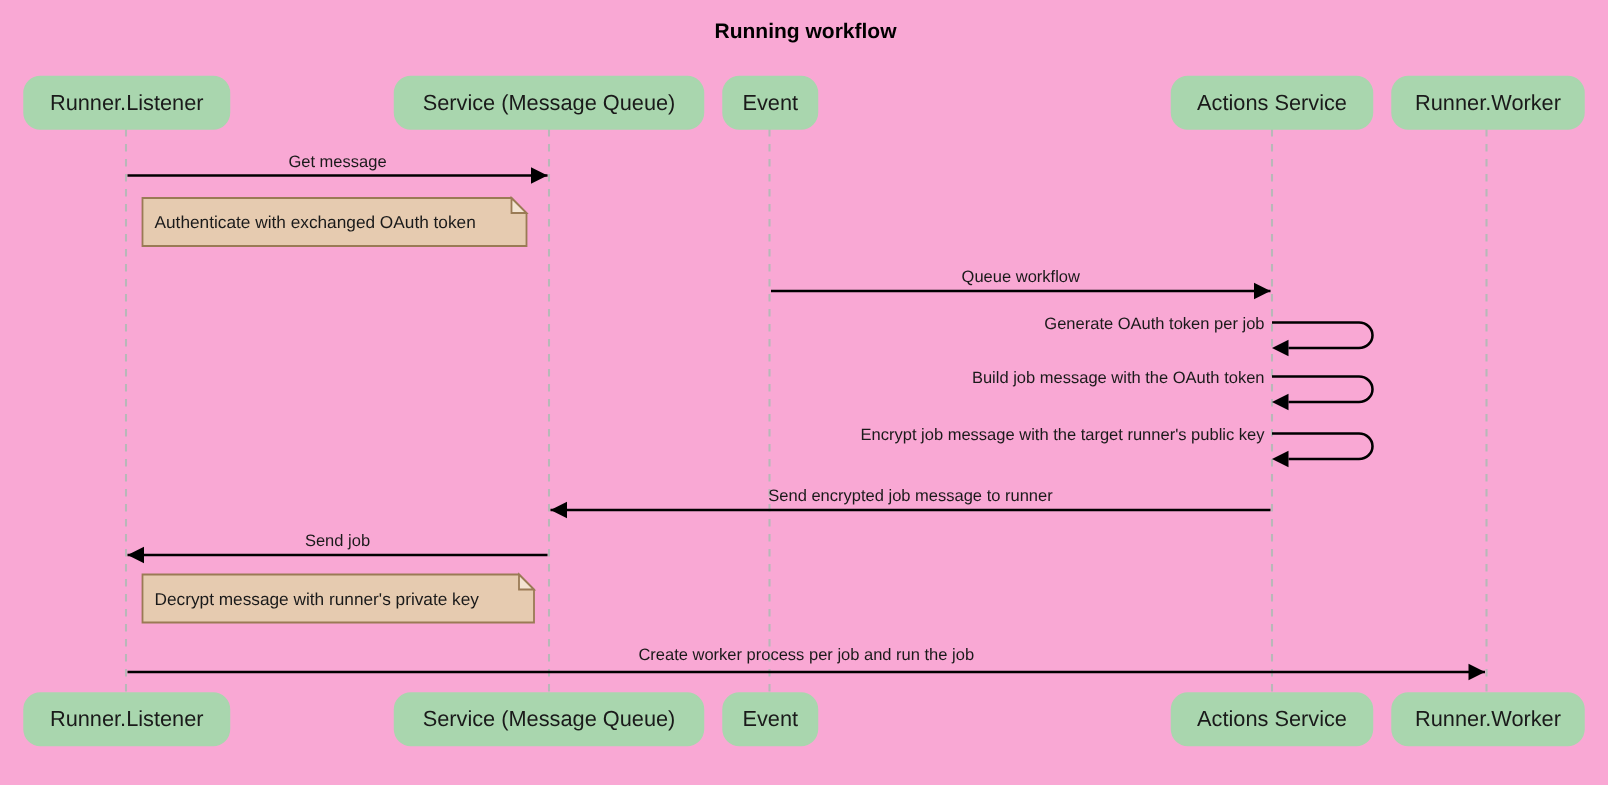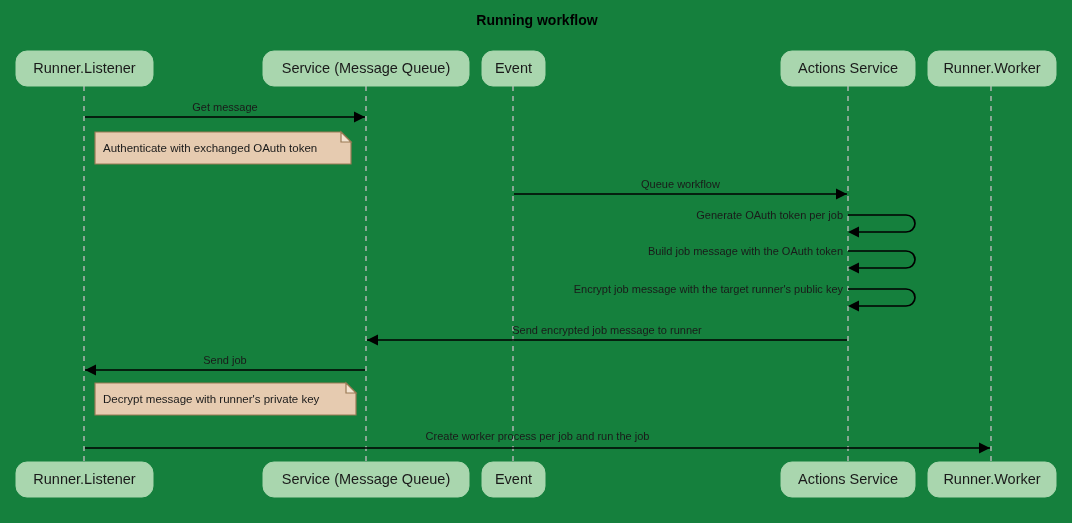--- a/index.html
+++ b/index.html
@@ -9,21 +9,21 @@
     background: #ffffff;
   }
   body {
     font-family: "Liberation Sans", sans-serif;
     color: #000000;
   }
   #diagram-root {
     position: relative;
     width: 1072px;
     height: 523px;
-    background: #15803d;
+    background: #f9a8d4;
     overflow: hidden;
     text-align: right;
   }
   #diagram-svg {
     position: absolute;
     left: 0;
     top: 0;
     width: 1072px;
     height: 523px;
   }

